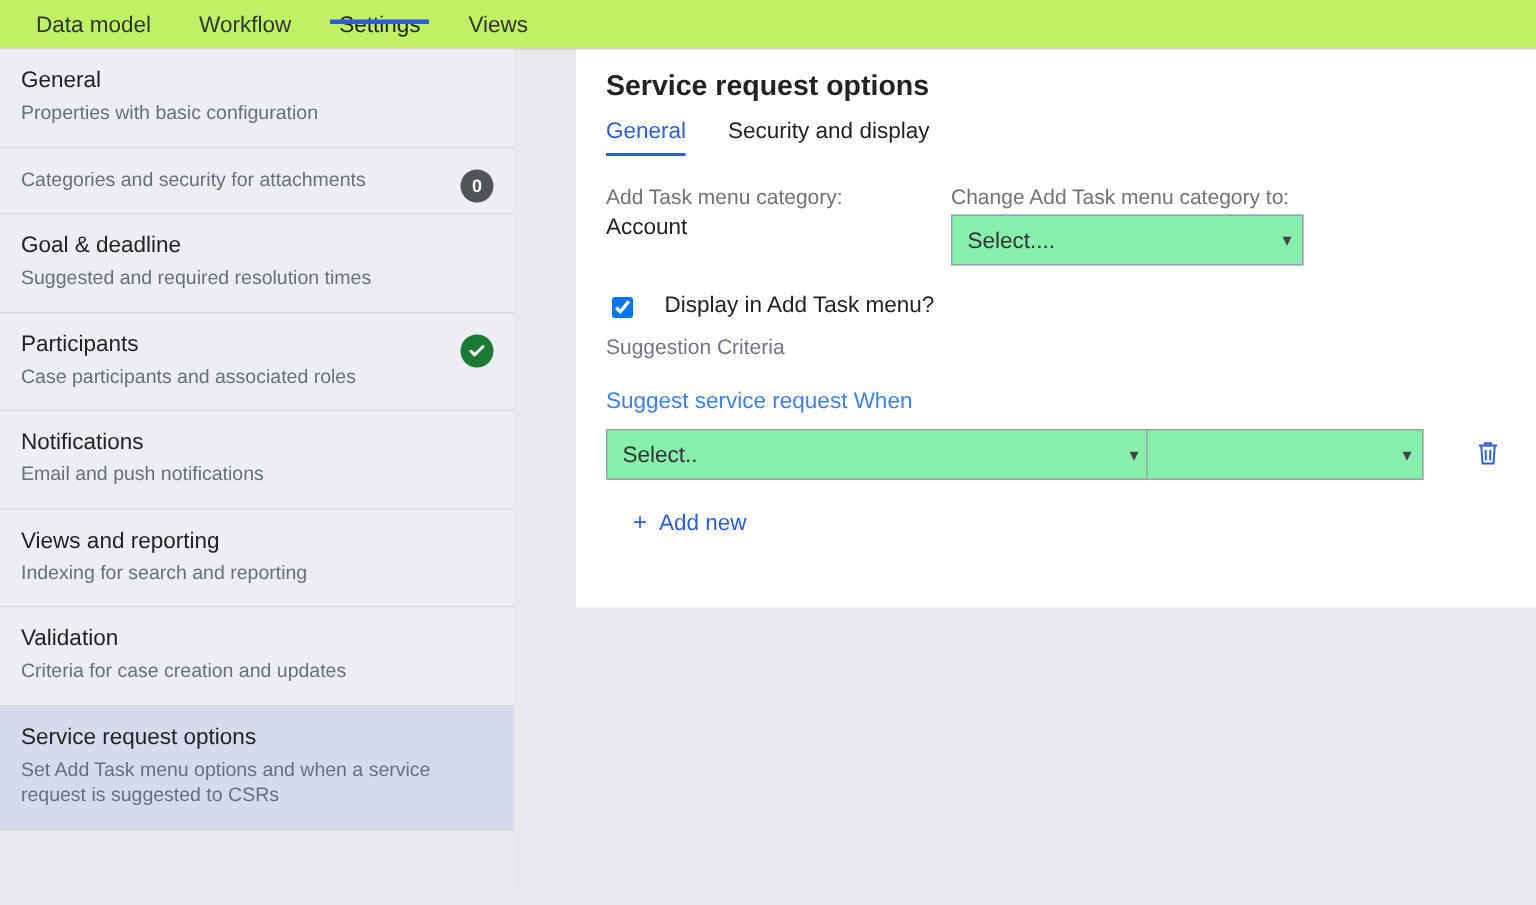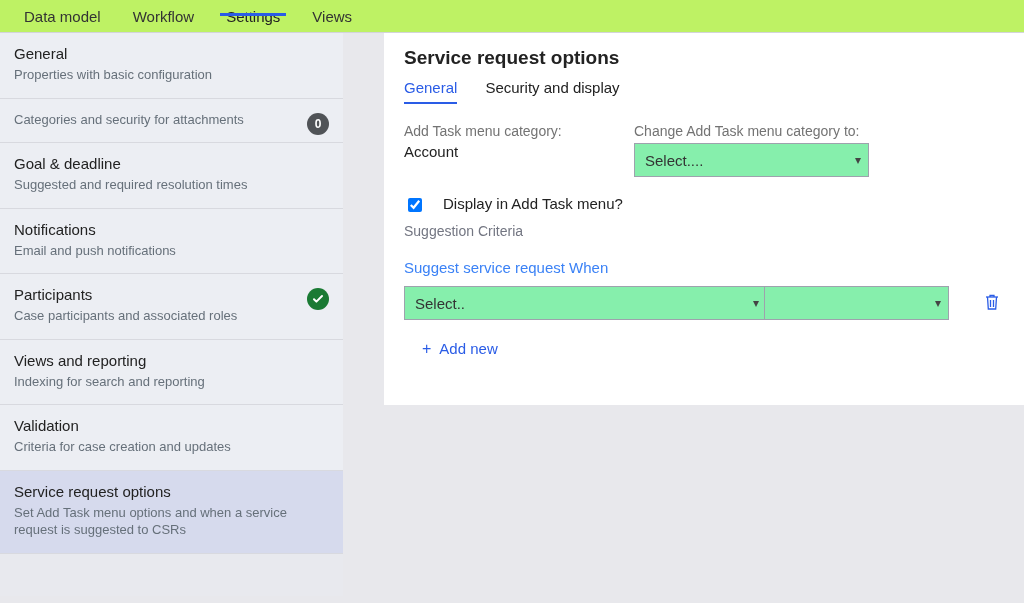--- a/index.html
+++ b/index.html
@@ -264,31 +264,31 @@
       </div>
       <div class="side-item">
         <div class="side-sub">Categories and security for attachments</div>
         <div class="side-badge">0</div>
       </div>
       <div class="side-item">
         <div class="side-title">Goal &amp; deadline</div>
         <div class="side-sub">Suggested and required resolution times</div>
       </div>
       <div class="side-item">
-        <div class="side-title">Notifications</div>
-        <div class="side-sub">Email and push notifications</div>
-      </div>
-      <div class="side-item">
         <div class="side-title">Participants</div>
         <div class="side-sub">Case participants and associated roles</div>
         <div class="side-check">
           <svg width="12" height="12" viewBox="0 0 12 12">
             <path d="M2 6.2l2.4 2.4L10 3" stroke="#fff" stroke-width="2" fill="none" stroke-linecap="round" stroke-linejoin="round"></path>
           </svg>
         </div>
+      </div>
+      <div class="side-item">
+        <div class="side-title">Notifications</div>
+        <div class="side-sub">Email and push notifications</div>
       </div>
       <div class="side-item">
         <div class="side-title">Views and reporting</div>
         <div class="side-sub">Indexing for search and reporting</div>
       </div>
       <div class="side-item">
         <div class="side-title">Validation</div>
         <div class="side-sub">Criteria for case creation and updates</div>
       </div>
       <div class="side-item selected">

